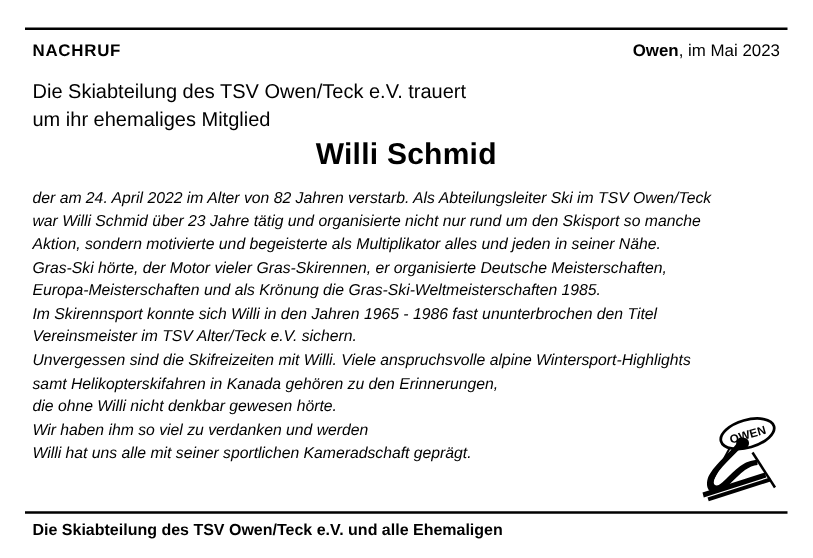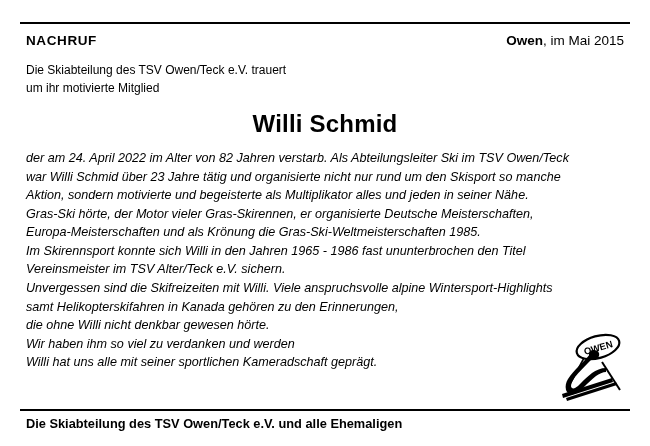--- a/index.html
+++ b/index.html
@@ -46,21 +46,21 @@
   }
   .header-right .place {
     font-weight: bold;
   }
 
   .intro {
     position: absolute;
     top: 62px;
     left: 26px;
     right: 26px;
-    font-size: 12px;
+    font-size: 16px;
     line-height: 1.46;
   }
 
   .name {
     position: absolute;
     top: 110px;
     left: 0;
     width: 100%;
     text-align: center;
     font-size: 24px;
@@ -100,26 +100,26 @@
 </style>
 </head>
 <body>
 
 <div class="page">
 
   <div class="rule rule-top"></div>
 
   <div class="header">
     <div class="header-left">NACHRUF</div>
-    <div class="header-right"><span class="place">Owen</span><span>, im Mai 2015</span></div>
+    <div class="header-right"><span class="place">Owen</span><span>, im Mai 2023</span></div>
   </div>
 
   <div class="intro">
     <div>Die Skiabteilung des TSV Owen/Teck e.V. trauert</div>
-    <div>um ihr motivierte Mitglied</div>
+    <div>um ihr ehemaliges Mitglied</div>
   </div>
 
   <div class="name">Willi Schmid</div>
 
   <div class="body-text">
     <p>der am 24. April 2022 im Alter von 82 Jahren verstarb. Als Abteilungsleiter Ski im TSV Owen/Teck</p>
     <p>war Willi Schmid über 23 Jahre tätig und organisierte nicht nur rund um den Skisport so manche</p>
     <p>Aktion, sondern motivierte und begeisterte als Multiplikator alles und jeden in seiner Nähe.</p>
     <p>Gras-Ski hörte, der Motor vieler Gras-Skirennen, er organisierte Deutsche Meisterschaften,</p>
     <p>Europa-Meisterschaften und als Krönung die Gras-Ski-Weltmeisterschaften 1985.</p>

